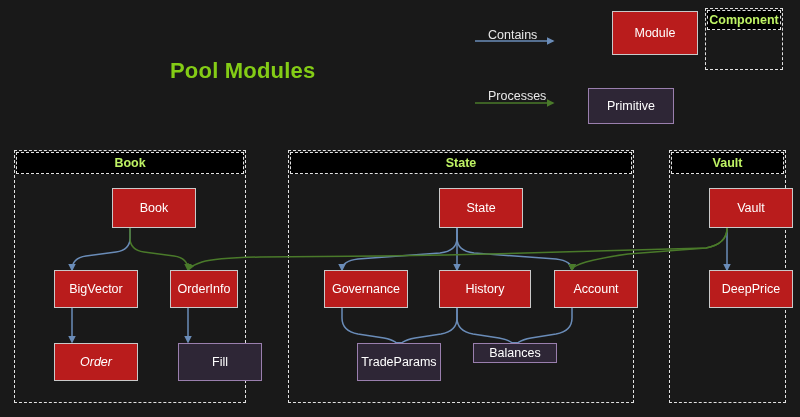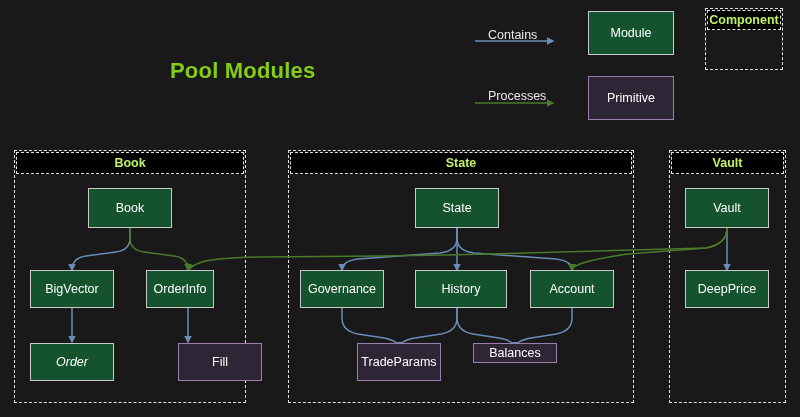--- a/index.html
+++ b/index.html
@@ -21,21 +21,21 @@
   .legend-label{
     position:absolute;font-size:12.5px;color:#e8e8e8;white-space:nowrap;
   }
 
   
   .node{
     position:absolute;display:flex;align-items:center;justify-content:center;
     font-size:12.5px;color:#ffffff;text-align:center;box-sizing:border-box;
     white-space:nowrap;
   }
-  .node.module{background:#14532d;border:1.6px solid #c9c9c9;}
+  .node.module{background:#b91c1c;border:1.6px solid #c9c9c9;margin-left:24px;}
   .node.primitive{background:#2e2636;border:1.6px solid #9a7fae;}
 
   
   .group{
     position:absolute;box-sizing:border-box;
     border:1.8px dashed #e2e2e2;background:transparent;
   }
   .group-header{
     position:absolute;box-sizing:border-box;
     background:#000000;border:1.8px dashed #e2e2e2;
@@ -50,21 +50,21 @@
 
   <div class="title" style="left:170px;top:58px;">Pool Modules</div>
 
   <div class="legend-label" style="left:488px;top:28px;">Contains</div>
   <div class="legend-label" style="left:488px;top:89px;">Processes</div>
 
   <div class="node module" style="left:588px;top:11px;width:86px;height:44px;">
     <span>Module</span>
   </div>
 
-  <div class="node primitive" style="left:588px;top:76px;width:86px;height:44px;">
+  <div class="node primitive" style="left:588px;top:88px;width:86px;height:36px;">
     <span>Primitive</span>
   </div>
 
   <div class="group" style="left:705px;top:8px;width:78px;height:62px;"></div>
   <div class="group-header" style="left:707px;top:10px;width:74px;height:20px;">
     <span>Component</span>
   </div>
 
   <div class="group" style="left:14px;top:150px;width:232px;height:253px;"></div>
   <div class="group-header" style="left:16px;top:152px;width:228px;height:22px;">

